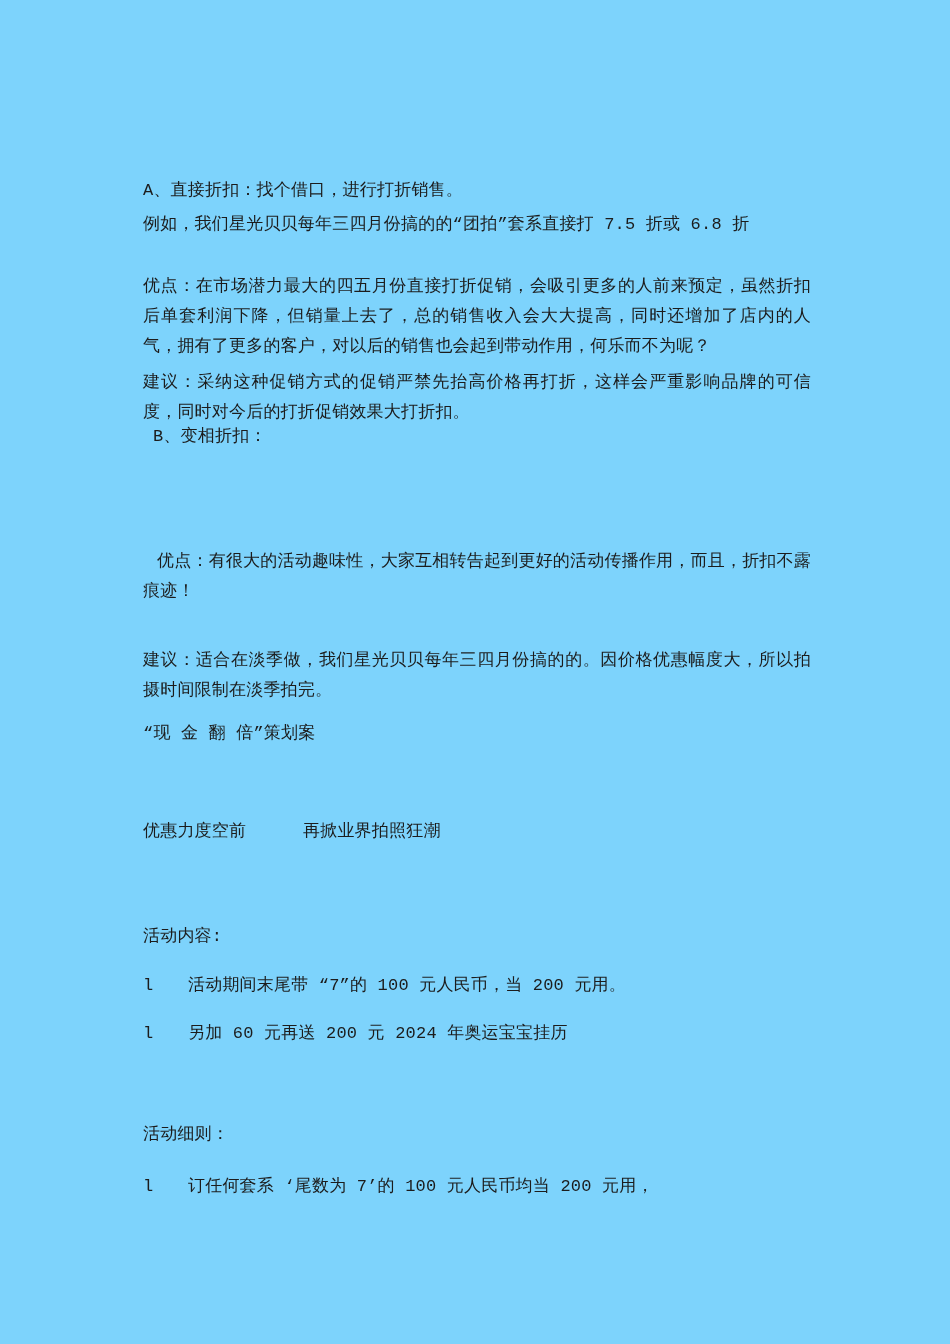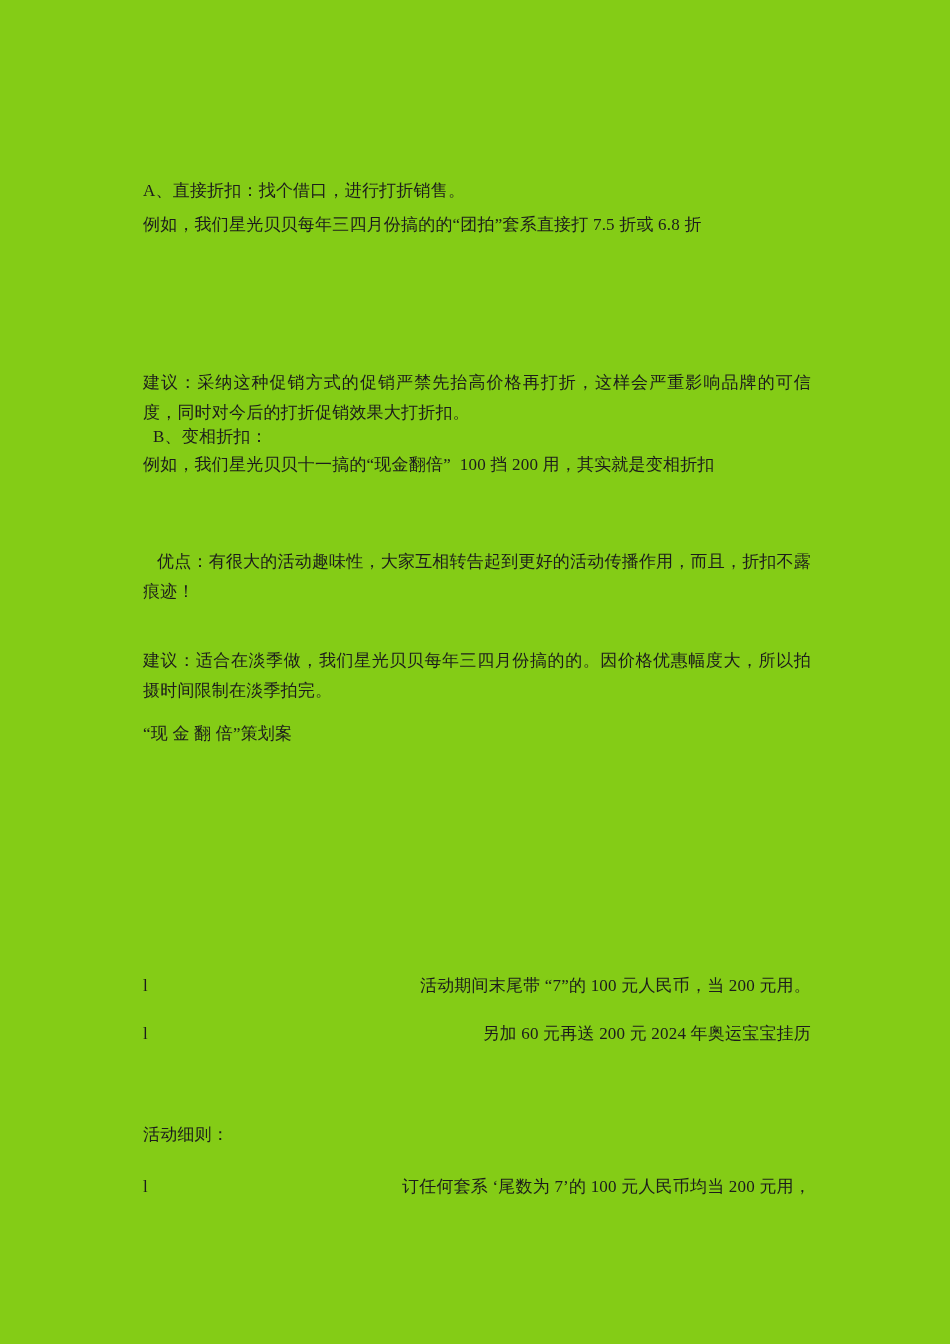--- a/index.html
+++ b/index.html
@@ -4,22 +4,22 @@
 <style>
   html, body {
     margin: 0;
     padding: 0;
     background: #ffffff;
   }
   .page {
     position: relative;
     width: 950px;
     height: 1344px;
-    background: #84cc16;
-    font-family: Liberation Serif, serif;
+    background: #7dd3fc;
+    font-family: Liberation Mono, monospace;
     color: #1c1c1c;
     overflow: hidden;
   }
   .para {
     position: absolute;
     left: 143px;
     width: 668px;
     margin: 0;
     font-size: 17px;
     line-height: 30px;
@@ -37,46 +37,51 @@
     display: inline-block;
     width: 160px;
     flex: 0 0 160px;
   }
   .bullet-row { display: flex; }
   .bullet {
     display: inline-block;
     width: 45px;
     flex: 0 0 45px;
   }
-  .bullet-text { flex: 1; text-align: right; }
+  .bullet-text { flex: 1; }
 </style>
 </head>
 <body>
 
 <div class="page">
 
   <p class="para" style="top:176px">A、直接折扣：找个借口，进行打折销售。</p>
 
   <p class="para" style="top:210px">例如，我们星光贝贝每年三四月份搞的的“团拍”套系直接打 7.5 折或 6.8 折</p>
 
+  <p class="para justify" style="top:272px">优点：在市场潜力最大的四五月份直接打折促销，会吸引更多的人前来预定，虽然折扣后单套利润下降，但销量上去了，总的销售收入会大大提高，同时还增加了店内的人气，拥有了更多的客户，对以后的销售也会起到带动作用，何乐而不为呢？</p>
 
   <p class="para justify" style="top:368px">建议：采纳这种促销方式的促销严禁先抬高价格再打折，这样会严重影响品牌的可信度，同时对今后的打折促销效果大打折扣。</p>
 
   <p class="para indent-sm" style="top:422px">B、变相折扣：</p>
 
-  <p class="para" style="top:450px">例如，我们星光贝贝十一搞的“现金翻倍”  100 挡 200 用，其实就是变相折扣</p>
 
   <p class="para justify indent-md" style="top:547px">优点：有很大的活动趣味性，大家互相转告起到更好的活动传播作用，而且，折扣不露痕迹！</p>
 
   <p class="para justify" style="top:646px">建议：适合在淡季做，我们星光贝贝每年三四月份搞的的。因价格优惠幅度大，所以拍摄时间限制在淡季拍完。</p>
 
   <p class="para" style="top:719px">“现 金 翻 倍”策划案</p>
 
+  <div class="para slogan-row" style="top:817px">
+    <span class="slogan-left">优惠力度空前</span>
+    <span>再掀业界拍照狂潮</span>
+  </div>
 
 
+  <p class="para" style="top:922px">活动内容:</p>
 
   <div class="para bullet-row" style="top:971px">
     <span class="bullet">l</span>
     <span class="bullet-text">活动期间末尾带 “7”的 100 元人民币，当 200 元用。</span>
   </div>
 
   <div class="para bullet-row" style="top:1019px">
     <span class="bullet">l</span>
     <span class="bullet-text">另加 60 元再送 200 元 2024 年奥运宝宝挂历</span>
   </div>

